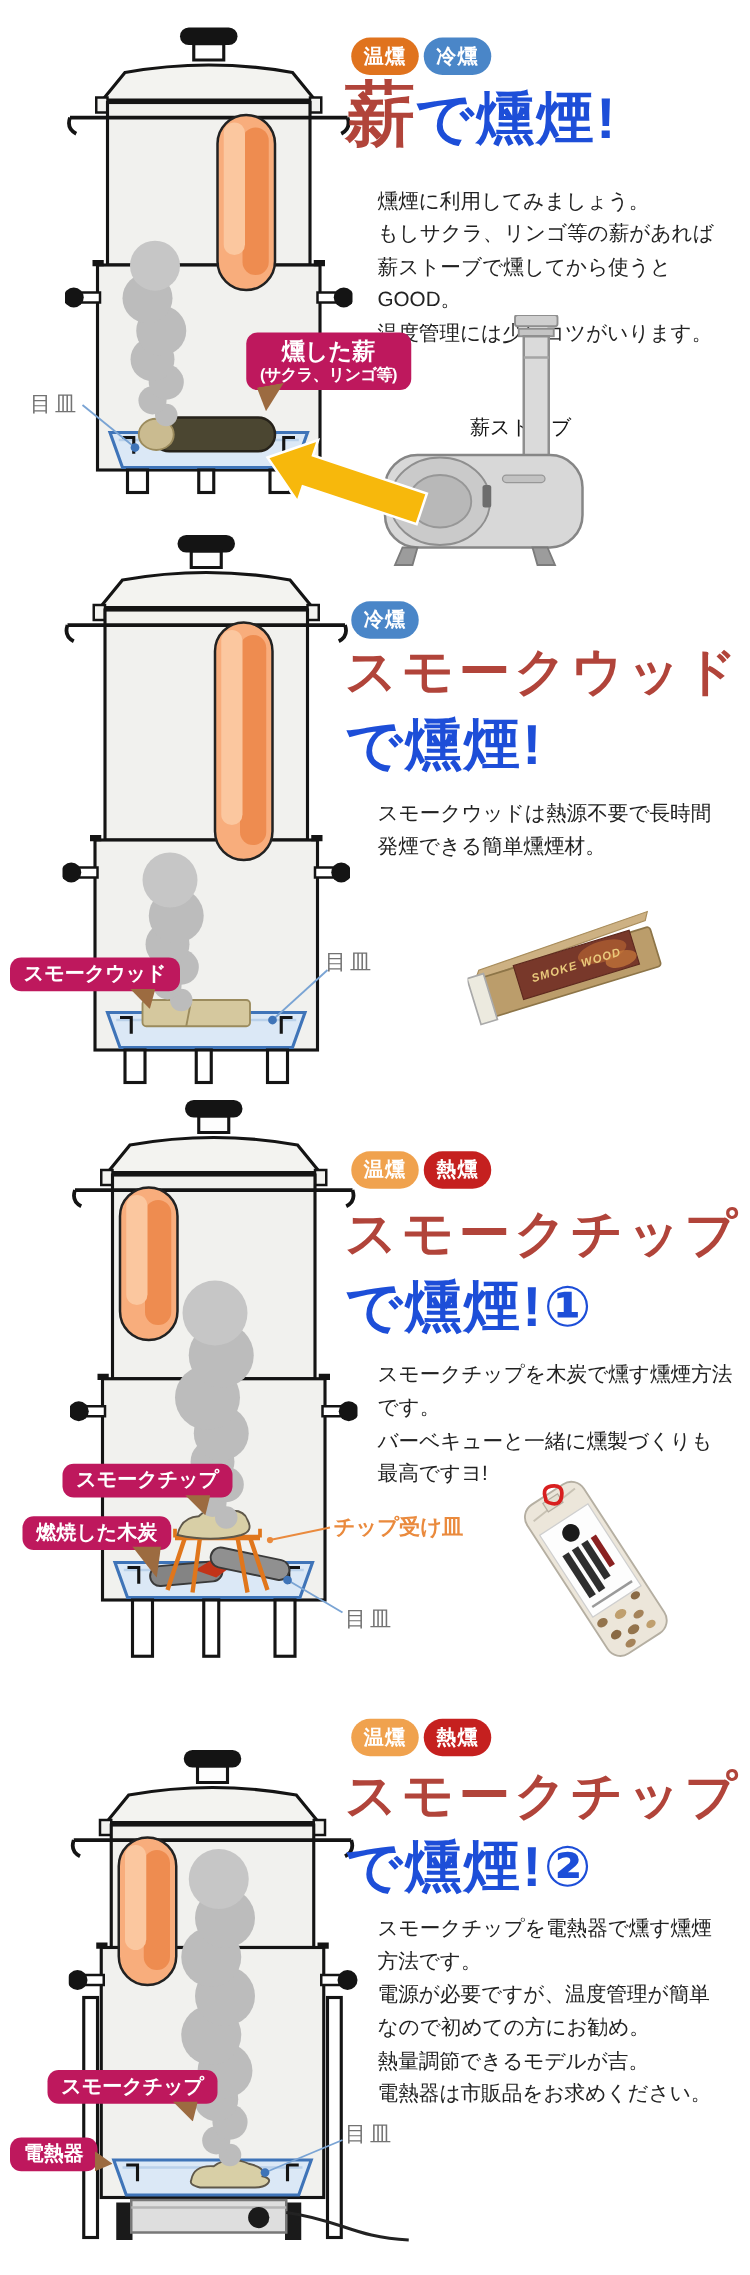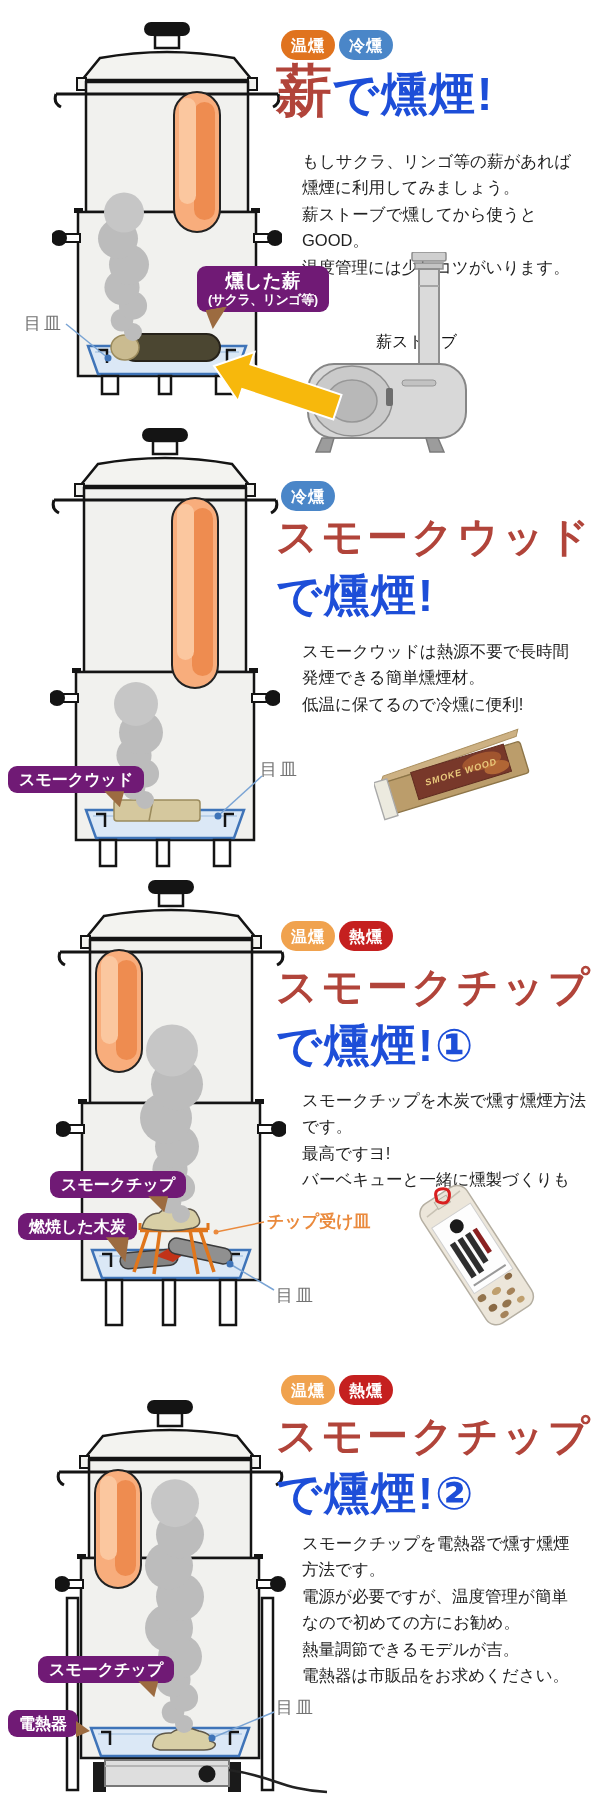--- a/index.html
+++ b/index.html
@@ -12,21 +12,21 @@
          color:#fff;font-weight:bold;font-size:16px;letter-spacing:1px;}
   .trow{white-space:nowrap;line-height:1.05;}
   .tred{color:#b1443a;font-weight:900;font-size:41px;letter-spacing:3.5px;}
   .tblk{color:#1d4ed8;font-weight:700;font-size:45px;letter-spacing:2px;}
   #sec1 .tred{font-size:56px;letter-spacing:0;}
   #sec1 .tblk{font-size:46px;}
   .body-text{font-size:16.5px;line-height:1.6;color:#222;}
   .mezara{color:#737373;font-size:17px;font-weight:normal;letter-spacing:3px;}
   .chiplabel{color:#ea8a3d;font-size:17px;font-weight:bold;}
   .st-label{color:#141414;font-size:16px;margin-left:48px;}
-  .bubble{position:absolute;background:#701a75;color:#fff;border-radius:9px;text-align:center;
+  .bubble{position:absolute;background:#be185d;color:#fff;border-radius:9px;text-align:center;
           padding:4px 11px;font-weight:bold;font-size:16px;line-height:1.2;z-index:6;white-space:nowrap;}
   .bubble .tl{position:absolute;background:#9c6b40;}
   .b1-main{font-size:18.5px;}
   .b1-sub{font-size:13px;letter-spacing:-0.5px;font-weight:bold;}
   .tl-b1{left:10px;bottom:-16px;width:22px;height:20px;clip-path:polygon(0 0,100% 0,18% 100%);transform:rotate(-10deg);}
   .tl-b2{right:20px;bottom:-14px;width:20px;height:16px;clip-path:polygon(0 0,100% 0,78% 100%);}
   .tl-b3a{right:18px;bottom:-14px;width:20px;height:16px;clip-path:polygon(0 0,100% 0,80% 100%);}
   .tl-b3b{right:8px;bottom:-22px;width:28px;height:25px;clip-path:polygon(18% 0,100% 0,88% 100%);}
   .tl-b4a{right:16px;bottom:-14px;width:20px;height:16px;clip-path:polygon(0 0,100% 0,80% 100%);}
   .tl-b4b{right:-12px;top:11px;width:14px;height:16px;clip-path:polygon(0 0,100% 62%,0 100%);}
@@ -91,22 +91,22 @@
     <div class="abs badge-row" style="left:281px;top:30px;">
       <span class="badge" style="background: rgb(224, 115, 30);">温燻</span>
       <span class="badge" style="background: rgb(74, 134, 200);">冷燻</span>
     </div>
 
     <div class="abs trow" style="left:276px;top:62px;">
       <span class="tred">薪</span><span class="tblk">で燻煙!</span>
     </div>
 
     <div class="abs body-text" style="left:302px;top:148px;width:296px;">
+      <div>燻煙に利用してみましょう。</div>
       <div>もしサクラ、リンゴ等の薪があれば</div>
-      <div>燻煙に利用してみましょう。</div>
       <div>薪ストーブで燻してから使うとGOOD。</div>
       <div>温度管理には少しコツがいります。</div>
     </div>
 
     <div class="abs mezara" style="left:24px;top:312px;">目皿</div>
 
     <div class="bubble" style="left:197px;top:266px;">
       <div class="b1-main">燻した薪</div>
       <div class="b1-sub">(サクラ、リンゴ等)</div>
       <div class="tl tl-b1"></div>
@@ -185,21 +185,20 @@
     <div class="abs badge-row" style="left:281px;top:61px;">
       <span class="badge" style="background: rgb(74, 134, 200);">冷燻</span>
     </div>
 
     <div class="abs trow tred" style="left:276px;top:96px;">スモークウッド</div>
     <div class="abs trow tblk" style="left:276px;top:152px;">で燻煙!</div>
 
     <div class="abs body-text" style="left:302px;top:218px;width:296px;">
       <div>スモークウッドは熱源不要で長時間</div>
       <div>発煙できる簡単燻煙材。</div>
-      <div>低温に保てるので冷燻に便利!</div>
     </div>
 
     <div class="abs mezara" style="left:260px;top:338px;">目皿</div>
 
     <div class="bubble" style="left:8px;top:346px;">
       <span>スモークウッド</span>
       <div class="tl tl-b2"></div>
     </div>
 
     <div class="illus" style="left:374px;top:308px;">
@@ -279,22 +278,22 @@
       <span class="badge" style="background: rgb(240, 162, 78);">温燻</span>
       <span class="badge" style="background: rgb(197, 32, 31);">熱燻</span>
     </div>
 
     <div class="abs trow tred" style="left:276px;top:90px;">スモークチップ</div>
     <div class="abs trow tblk" style="left:276px;top:146px;">で燻煙!①</div>
 
     <div class="abs body-text" style="left:302px;top:211px;width:296px;">
       <div>スモークチップを木炭で燻す燻煙方法</div>
       <div>です。</div>
+      <div>バーベキューと一緒に燻製づくりも</div>
       <div>最高ですヨ!</div>
-      <div>バーベキューと一緒に燻製づくりも</div>
     </div>
 
     <div class="bubble" style="left:50px;top:295px;">
       <span>スモークチップ</span>
       <div class="tl tl-b3a"></div>
     </div>
     <div class="bubble" style="left:18px;top:337px;">
       <span>燃焼した木炭</span>
       <div class="tl tl-b3b"></div>
     </div>

